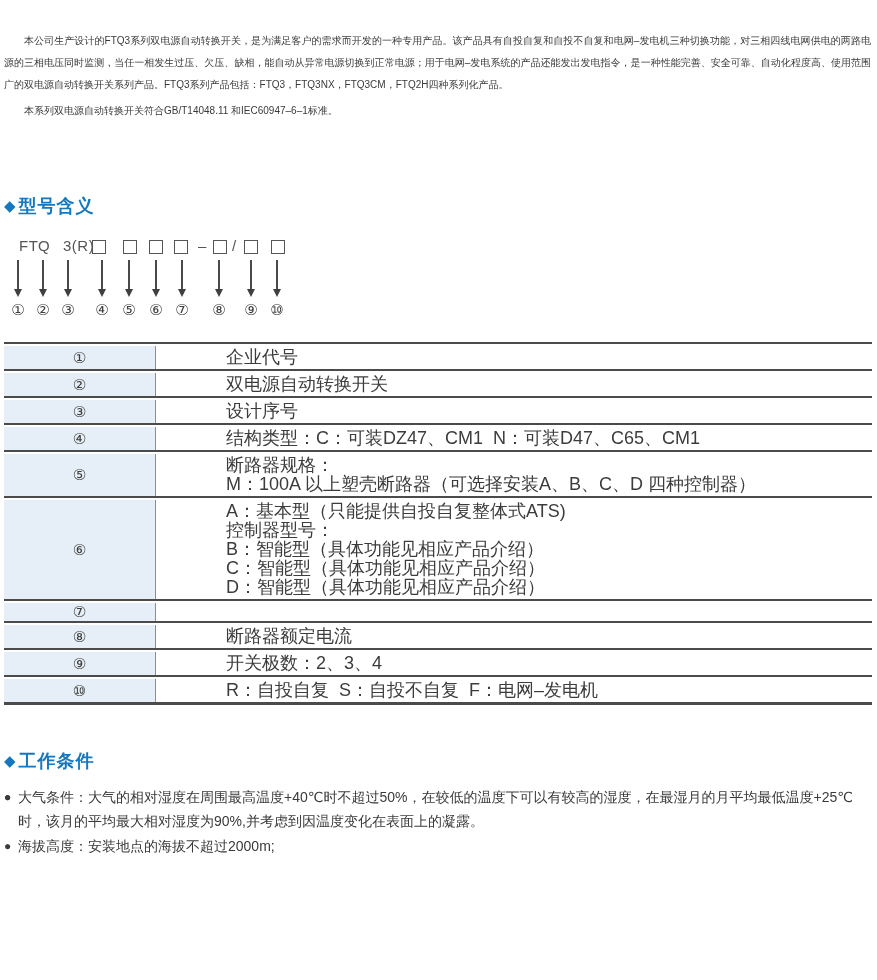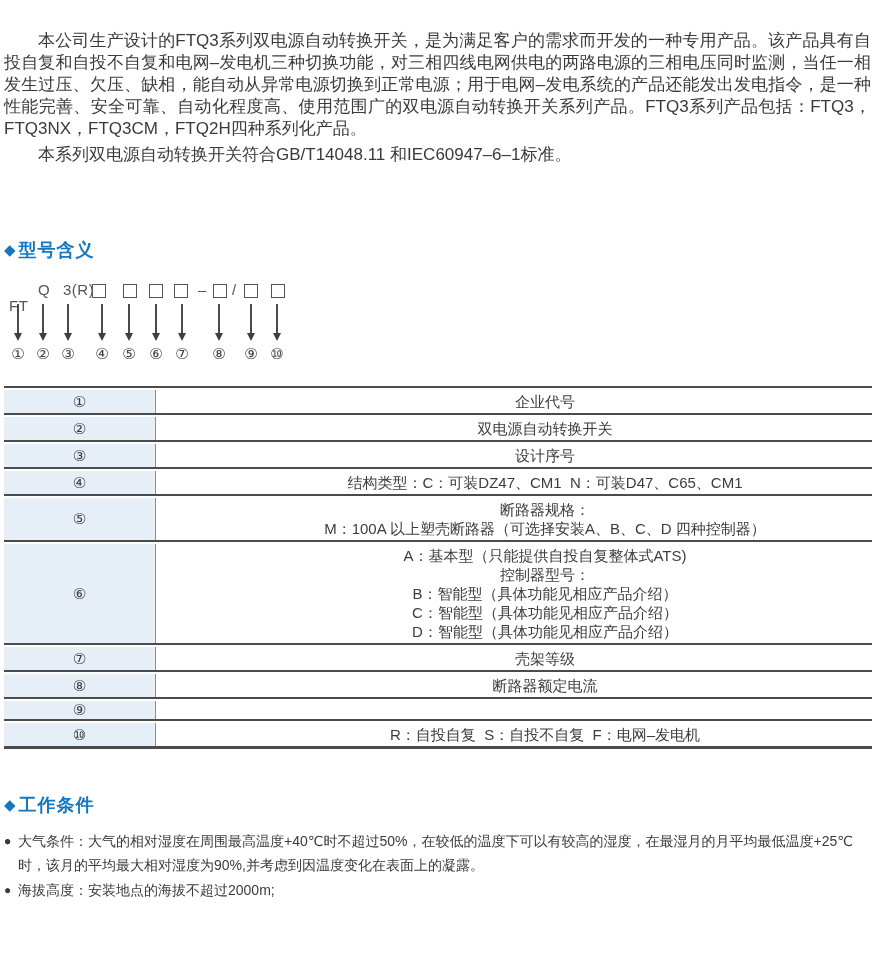--- a/index.html
+++ b/index.html
@@ -18,21 +18,21 @@
     color:var(--text);
     padding:12px 6px 0 4px;
     position:relative;
   }
   .sec-title{
     font-size:18px;line-height:24px;font-weight:bold;color:var(--accent);
     letter-spacing:1px;
   }
   .sec-title .diamond{font-size:15px;margin-right:2px;vertical-align:1px;}
   .para{
-    font-size:17px;line-height:22px;text-align:justify;
+    font-size:10px;line-height:22px;text-align:justify;
     text-indent:2em;color:var(--text);font-weight:500;
   }
   #para1{margin-top:18px;}
   #para2{margin-top:4px;}
   
   #sec-model .sec-title{margin-top:72px;}
   
   .diagram{
     position:relative;height:86px;margin-top:20px;margin-left:2px;
   }
@@ -65,23 +65,22 @@
     padding-top:2px;background:#fff;
   }
   .mleft{
     width:152px;flex:0 0 152px;background:var(--row-bg);
     border-right:1px solid var(--divider);
     display:flex;align-items:center;justify-content:center;
     font-size:15px;color:#3d3d3d;
   }
   .mright{flex:1;padding:2px 8px 2px 70px;}
   .mline{
-    font-size:15px;line-height:19px;color:#3c3c3c;
+    font-size:18px;line-height:19px;color:#3c3c3c;
     white-space:pre-wrap;
-    text-align:center;
   }
   
   #sec-cond .sec-title{margin-top:44px;}
   .bullets{list-style:none;margin-top:12px;}
   .bullet{
     position:relative;padding-left:14px;margin-bottom:1px;
     font-size:14px;line-height:24px;color:#3a3a3a;font-weight:500;
   }
   .bullet .mark{position:absolute;left:0;top:0;font-size:12px;}
   .bullet .btext{display:inline;}
@@ -90,21 +89,21 @@
 <body>
 
 <section id="sec-scope">
   <p class="para" id="para1">本公司生产设计的FTQ3系列双电源自动转换开关，是为满足客户的需求而开发的一种专用产品。该产品具有自投自复和自投不自复和电网–发电机三种切换功能，对三相四线电网供电的两路电源的三相电压同时监测，当任一相发生过压、欠压、缺相，能自动从异常电源切换到正常电源；用于电网–发电系统的产品还能发出发电指令，是一种性能完善、安全可靠、自动化程度高、使用范围广的双电源自动转换开关系列产品。FTQ3系列产品包括：FTQ3，FTQ3NX，FTQ3CM，FTQ2H四种系列化产品。</p>
   <p class="para" id="para2">本系列双电源自动转换开关符合GB/T14048.11 和IEC60947–6–1标准。</p>
 </section>
 
 <section id="sec-model">
   <h2 class="sec-title"><span class="diamond">◆</span><span>型号含义</span></h2>
   <div class="diagram" id="diagram">
-      <span class="tok txt" style="left: 3px; margin-top: 16px;">FT</span>
+      <span class="tok txt" style="left: 13px;">FT</span>
       <span class="tok txt" style="left: 32px;">Q</span>
       <span class="tok txt" style="left: 57px;">3(R)</span>
       <span class="tok box" style="left: 86px;"></span>
       <span class="tok box" style="left: 117px;"></span>
       <span class="tok box" style="left: 143px;"></span>
       <span class="tok box" style="left: 168px;"></span>
       <span class="tok txt" style="left: 192px;">–</span>
       <span class="tok box" style="left: 207px;"></span>
       <span class="tok txt" style="left: 226px;">/</span>
       <span class="tok box" style="left: 238px;"></span>
@@ -197,32 +196,32 @@
         <div class="mright">
           <div class="mline">A：基本型（只能提供自投自复整体式ATS)</div>
           <div class="mline">控制器型号：</div>
           <div class="mline">B：智能型（具体功能见相应产品介绍）</div>
           <div class="mline">C：智能型（具体功能见相应产品介绍）</div>
           <div class="mline">D：智能型（具体功能见相应产品介绍）</div>
         </div>
       </div>
       <div class="mrow">
         <div class="mleft">⑦</div>
-        <div class="mright">
-          <div class="mline">壳架等级</div>
-        </div>
       </div>
       <div class="mrow">
         <div class="mleft">⑧</div>
         <div class="mright">
           <div class="mline">断路器额定电流</div>
         </div>
       </div>
       <div class="mrow">
         <div class="mleft">⑨</div>
+        <div class="mright">
+          <div class="mline">开关极数：2、3、4</div>
+        </div>
       </div>
       <div class="mrow">
         <div class="mleft">⑩</div>
         <div class="mright">
           <div class="mline">R：自投自复  S：自投不自复  F：电网–发电机</div>
         </div>
       </div>
     </div>
 </section>
 

